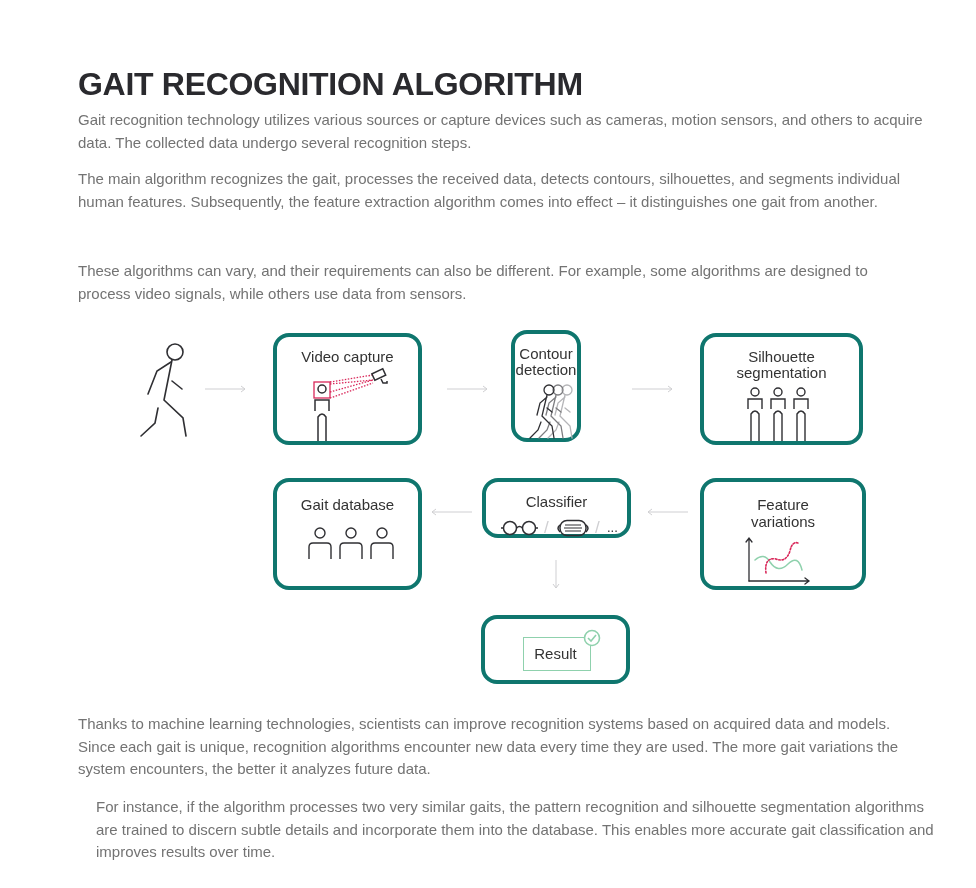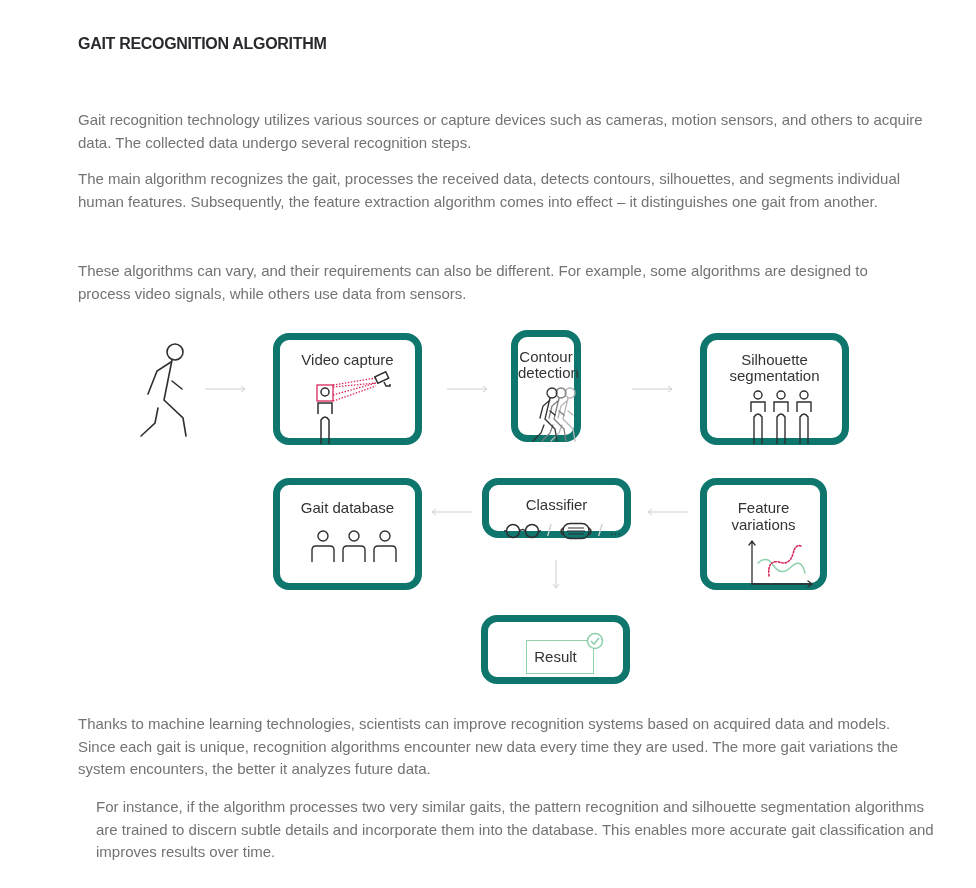--- a/index.html
+++ b/index.html
@@ -1,35 +1,35 @@
 <!DOCTYPE html>
 <html><head>
 <meta charset="utf-8">
 <style>
   html, body { margin: 0; padding: 0; background: #ffffff; }
   body { width: 976px; height: 888px; position: relative; overflow: hidden;
          font-family: "Liberation Sans", "DejaVu Sans", sans-serif; color: #2b2b2e; }
-  h1 { position: absolute; left: 78px; top: 35px; margin: 0; font-size: 16px; font-weight: 700;
+  h1 { position: absolute; left: 78px; top: 66px; margin: 0; font-size: 32px; font-weight: 700;
        letter-spacing: -0.3px; color: #2a2a2e; }
   .para { position: absolute; left: 78px; width: 845px; margin: 0; font-size: 15px; line-height: 22.5px;
           color: #737373; }
   #p1 { top: 109px; }
   #p2 { top: 168px; }
   #p3 { top: 260px; }
   #p4 { top: 713px; }
   #p5 { top: 796px; margin-left: 18px; }
 
-  .node { position: absolute; border: 7px solid #0f766e; border-radius: 16px; background: #fff; box-sizing: border-box; }
+  .node { position: absolute; border: 4px solid #0f766e; border-radius: 16px; background: #fff; box-sizing: border-box; }
   .node-label { position: absolute; left: 0; right: 0; text-align: center; font-size: 15px; line-height: 17px; color: #333; }
   #n-video { left: 273px; top: 333px; width: 149px; height: 112px; }
   #n-contour { left: 511px; top: 330px; width: 70px; height: 112px; }
-  #n-silhouette { left: 700px; top: 333px; width: 149px; height: 112px; border-radius: 17px; }
+  #n-silhouette { left: 700px; top: 333px; width: 163px; height: 112px; }
   #n-database { left: 273px; top: 478px; width: 149px; height: 112px; padding-left: 40px; }
   #n-classifier { left: 482px; top: 478px; width: 149px; height: 60px; }
-  #n-feature { left: 700px; top: 478px; width: 127px; height: 112px; }
+  #n-feature { left: 700px; top: 478px; width: 166px; height: 112px; }
   #n-result { left: 481px; top: 601px; width: 149px; height: 69px; margin-top: 14px; }
 
   svg.icon { position: absolute; overflow: visible; }
   .arrow { position: absolute; }
 </style>
 </head>
 <body>
 
 <h1>GAIT RECOGNITION ALGORITHM</h1>
 <p class="para" id="p1">Gait recognition technology utilizes various sources or capture devices such as cameras, motion sensors, and others to acquire data. The collected data undergo several recognition steps.</p>

